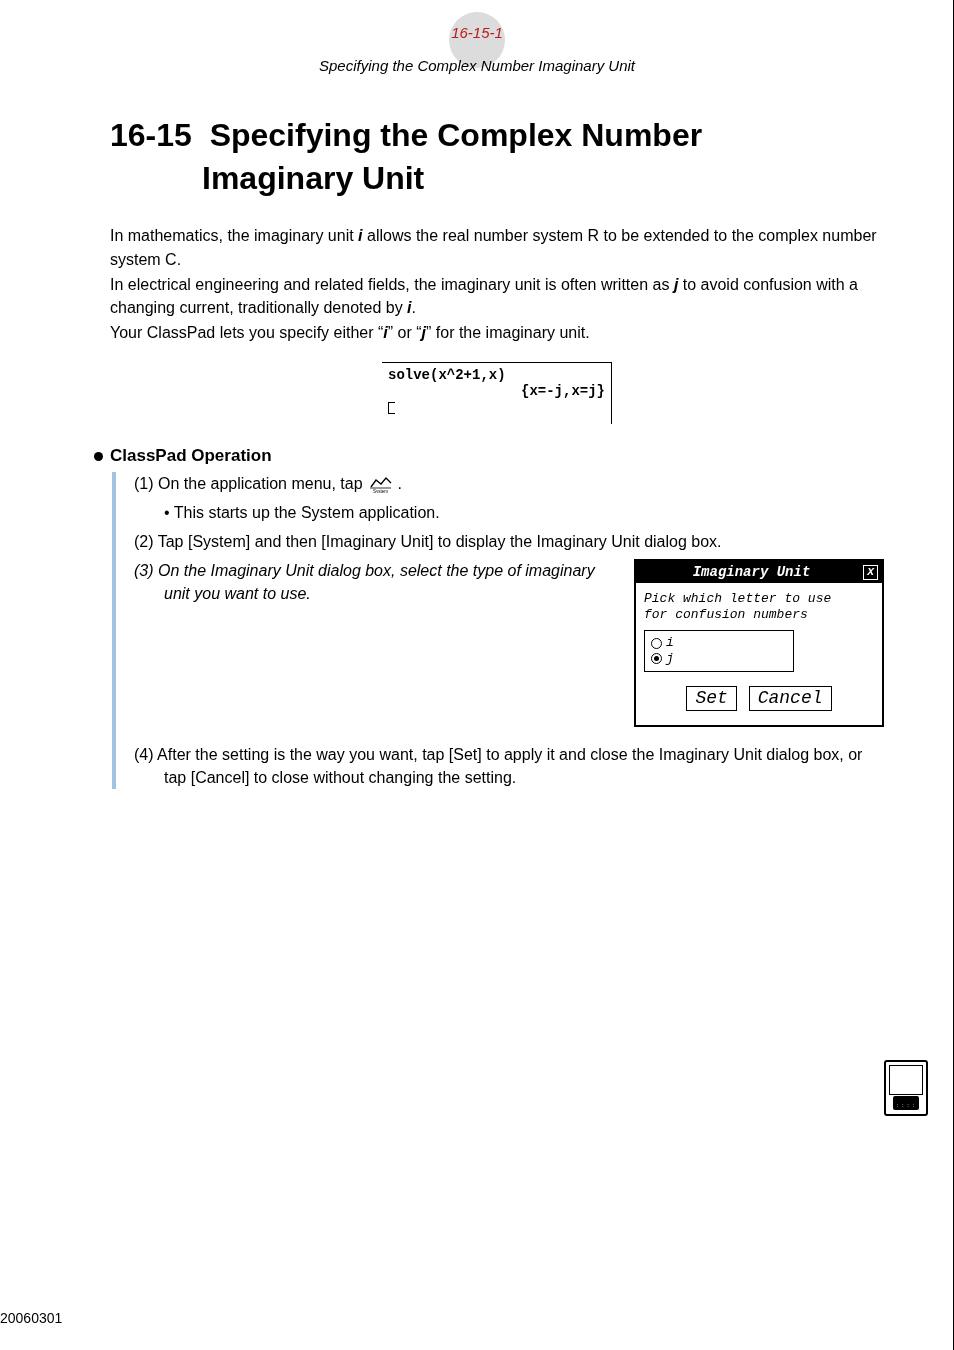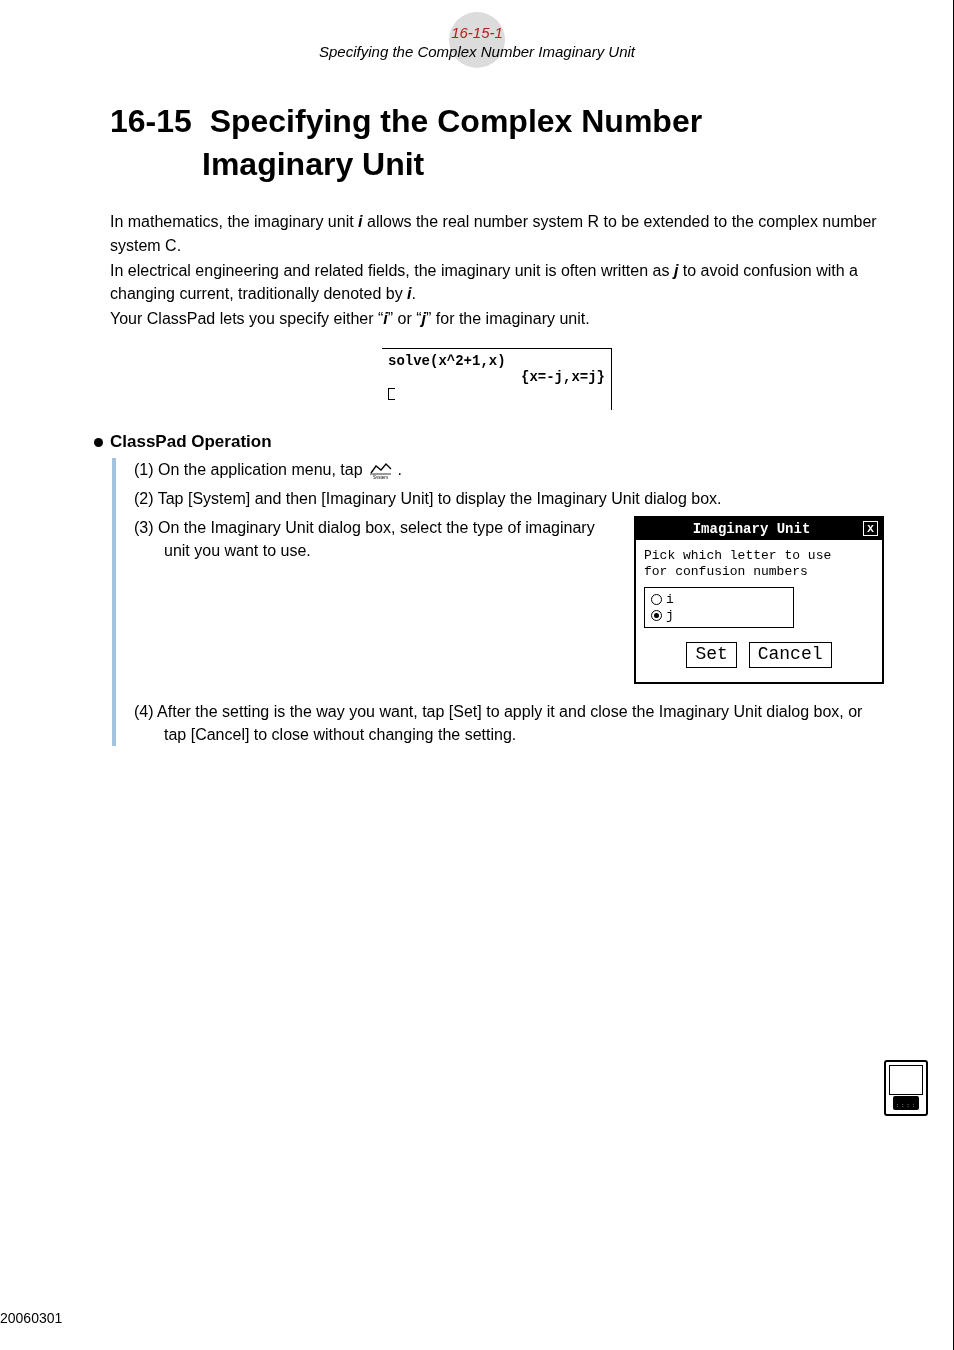--- a/index.html
+++ b/index.html
@@ -39,21 +39,21 @@
     font-style: italic;
     font-size: 15px;
     color: #b91c1c;
   }
   .header-subtitle {
     position: relative;
     z-index: 1;
     font-style: italic;
     font-size: 15px;
     color: #000;
-    margin-top: 2px;
+    margin-top: 16px;
   }
   .content {
     padding: 40px 70px 0 110px;
   }
   h1.title {
     font-size: 32px;
     font-weight: bold;
     line-height: 1.35;
     margin-bottom: 24px;
   }
@@ -123,20 +123,21 @@
   .app-icon {
     display: inline-block;
     vertical-align: -4px;
     width: 26px;
     height: 18px;
   }
   .two-col {
     display: flex;
     align-items: flex-start;
     gap: 20px;
+    font-style: italic;
   }
   .two-col .left { flex: 1; }
   .dialog-figure {
     flex: 0 0 250px;
     border: 2px solid #000;
     font-family: "Courier New", monospace;
     background: #fff;
   }
   .dialog-title {
     background: #000;
@@ -276,20 +277,23 @@
       <span>(1) On the application menu, tap </span>
       <svg class="app-icon" viewBox="0 0 26 18">
         <rect x="1" y="1" width="24" height="16" fill="none" stroke="#000" stroke-width="0"></rect>
         <path d="M4 12 L9 5 L14 9 L19 3 L24 8" fill="none" stroke="#000" stroke-width="1.3"></path>
         <path d="M3 13 H24" stroke="#000" stroke-width="0.8"></path>
         <text x="6" y="17.5" font-size="4.5" font-family="Arial">System</text>
       </svg>
       <span>.</span>
     </div>
 
+    <div class="op-sub">
+      <span>• </span><span>This starts up the System application.</span>
+    </div>
 
     <div class="op-step">(2) Tap [System] and then [Imaginary Unit] to display the Imaginary Unit dialog box.</div>
 
     <div class="two-col">
       <div class="left">
         <div class="op-step">(3) On the Imaginary Unit dialog box, select the type of imaginary unit you want to use.</div>
       </div>
 
       <div class="dialog-figure">
         <div class="dialog-title">

